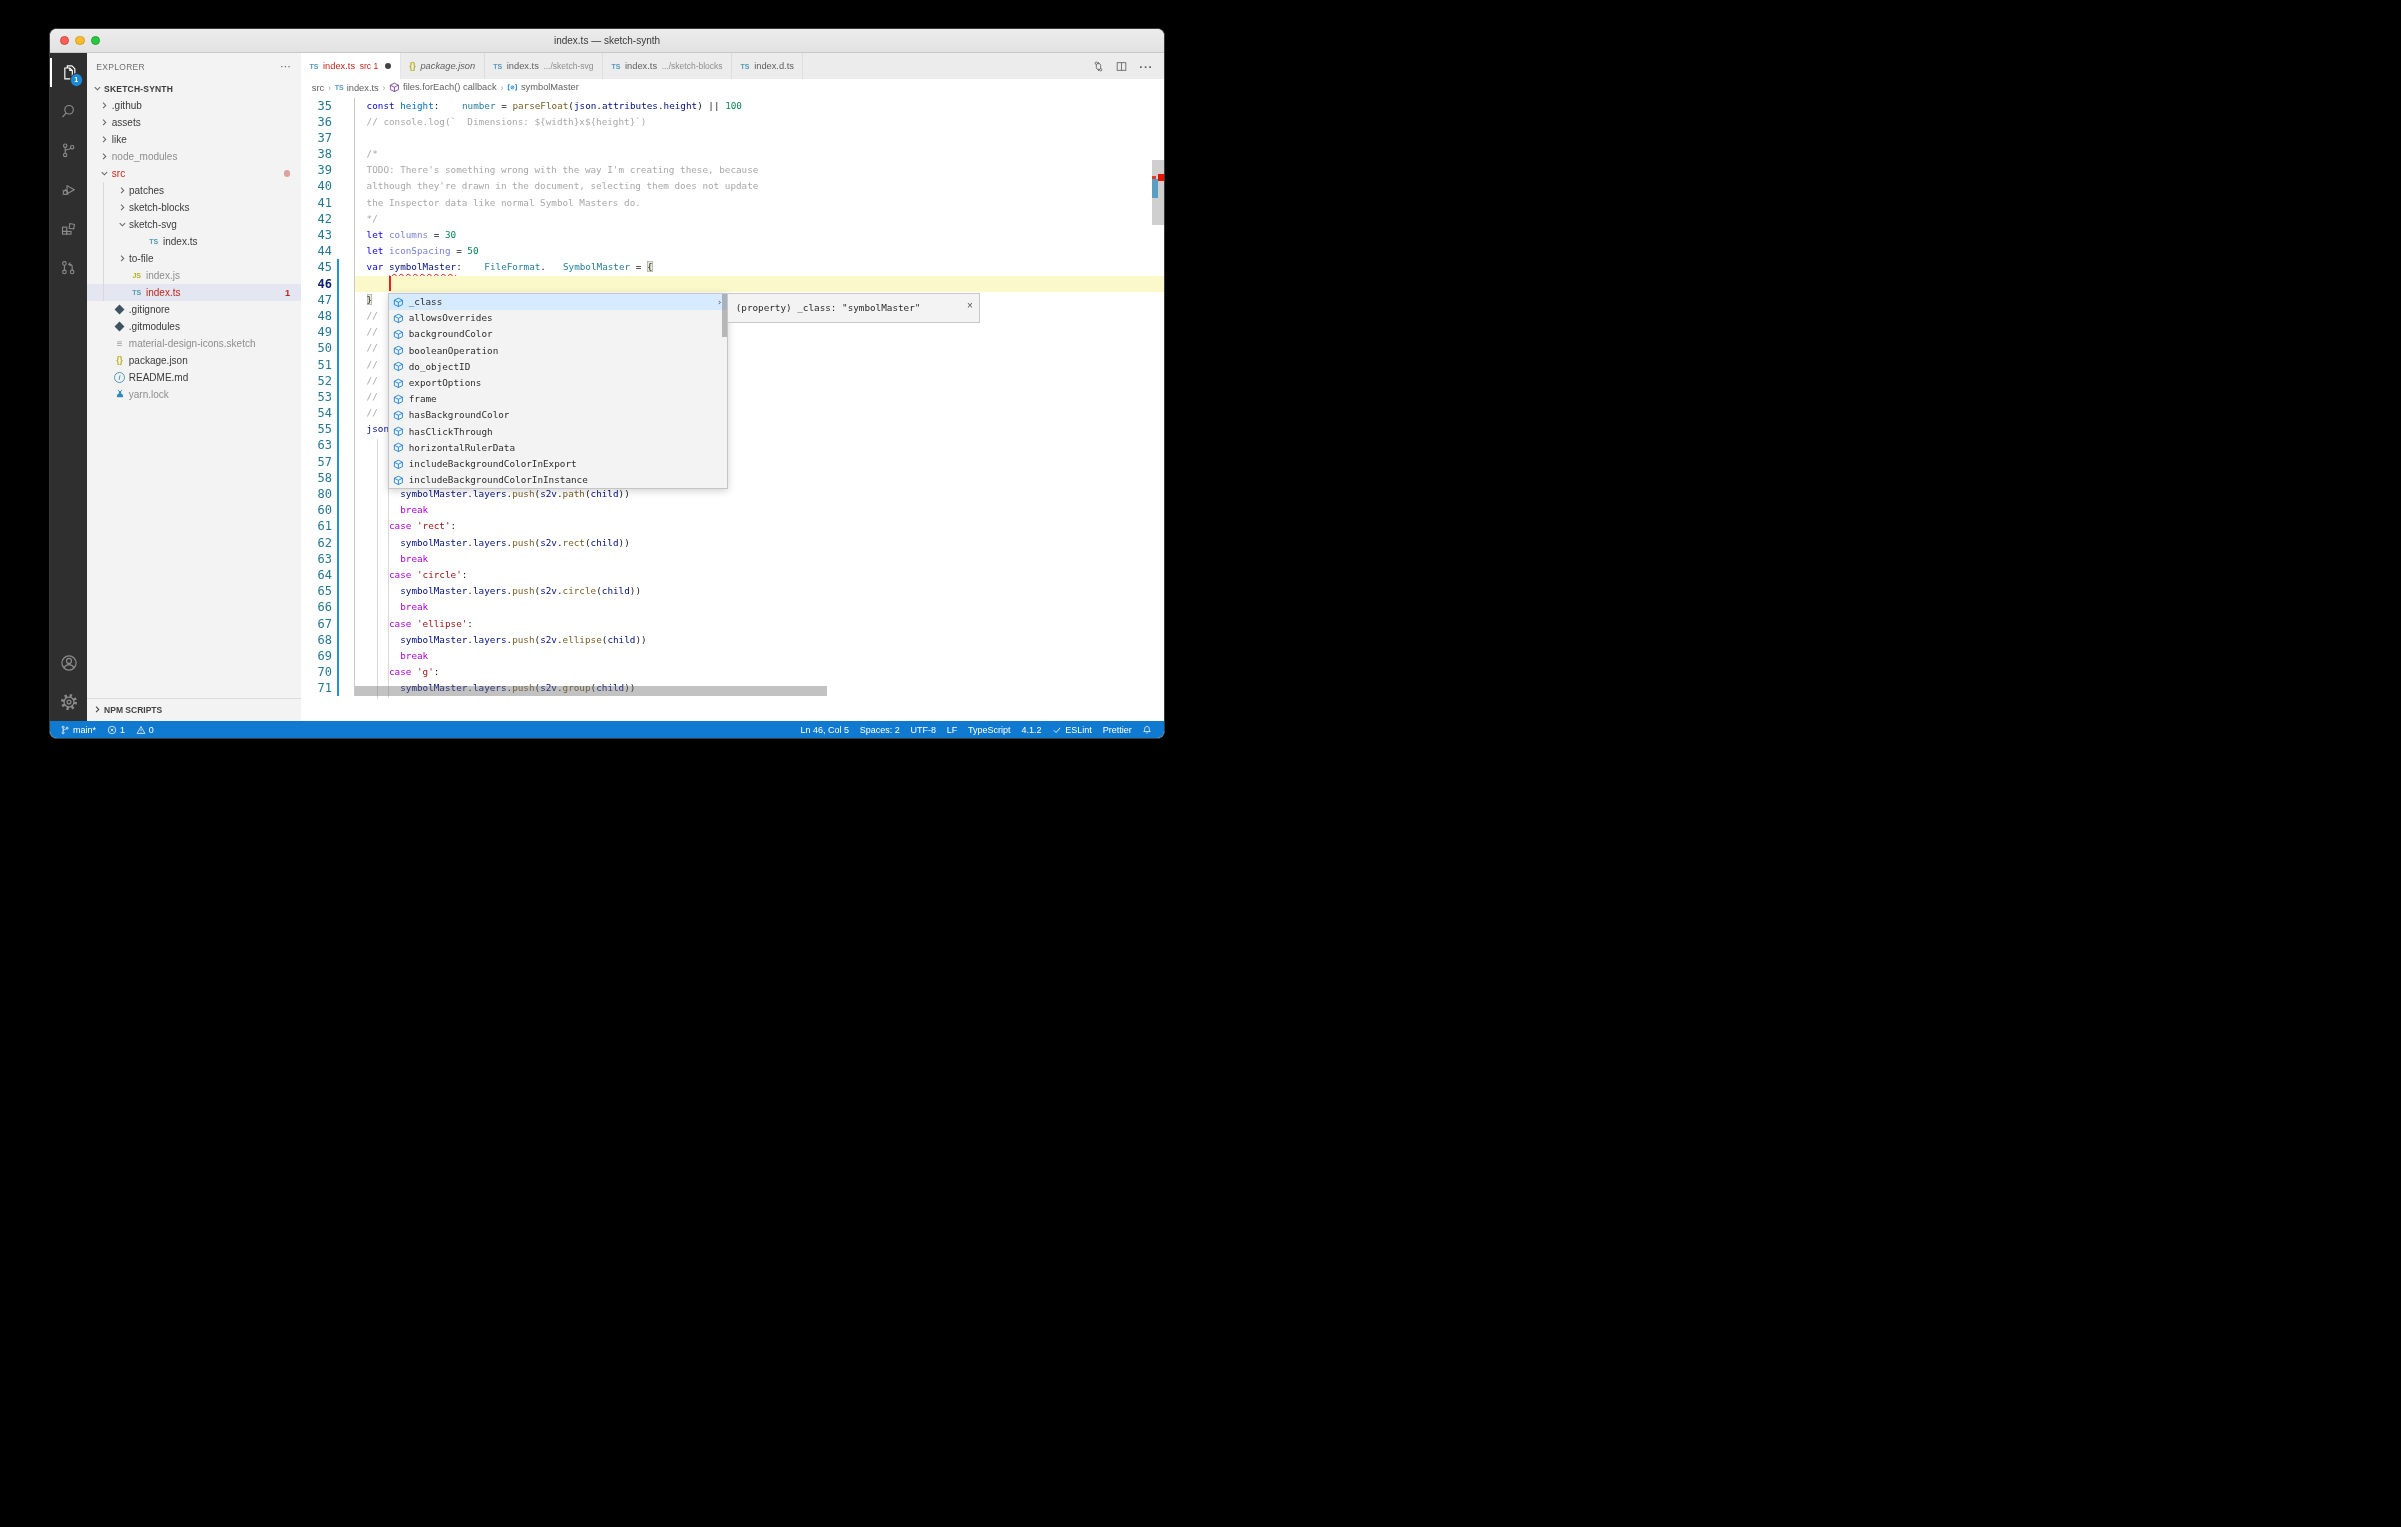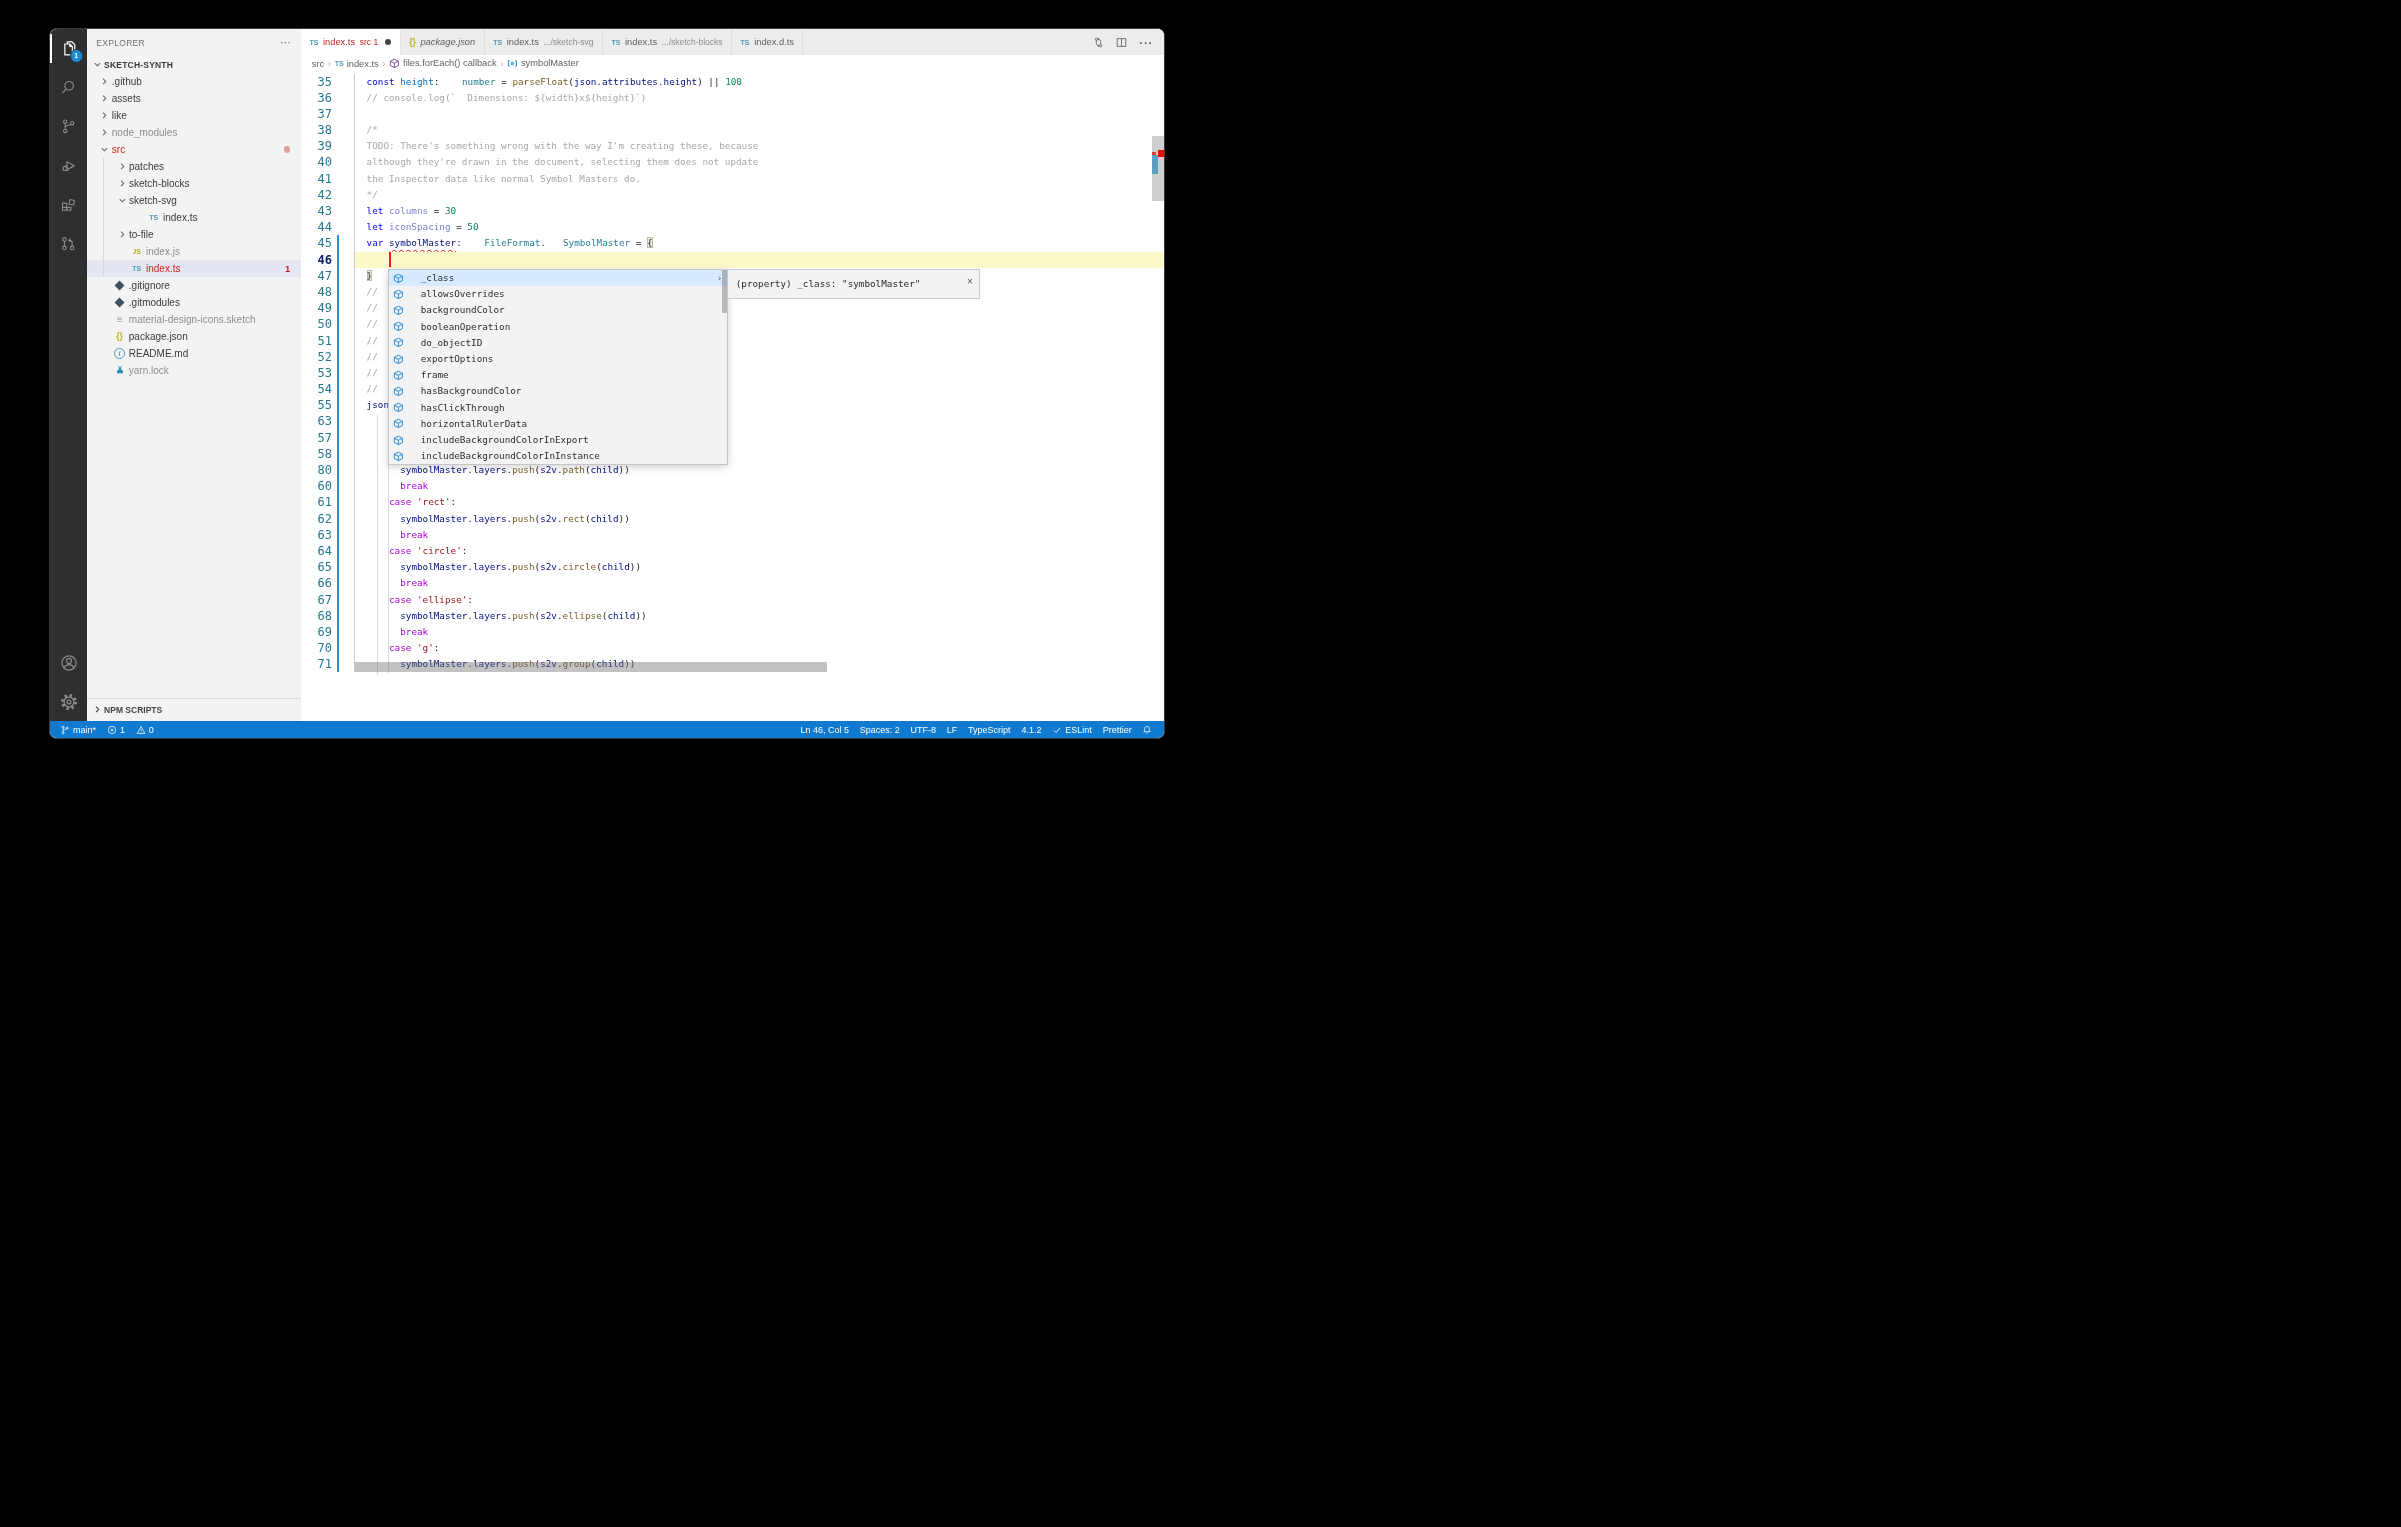--- a/index.html
+++ b/index.html
@@ -88,21 +88,21 @@
   .tk-vp{color:#7B82CF;}  .tk-t{color:#267F99;margin-left:17px;}
   .tk-f{color:#795E26;}   .tk-n{color:#098658;}
   .tk-s{color:#A31515;}   .tk-c{color:#A8A8A8;}
   .tk-p{color:#1B1B1B;}
   .tk-err{color:#001080;text-decoration:underline wavy #E51400 0.8px;text-underline-offset:2.7px;}
   .tk-bm{background:#E6EBD5;box-shadow:inset 0 0 0 0.8px #B2B2B2;}
   .cursor{position:absolute;top:0.8px;height:14.7px;width:1.9px;background:#EC1C24;}
   .iguide{position:absolute;width:0.8px;background:#D9D9D9;}
   
   .suggest{position:absolute;width:338px;background:#F3F3F3;border:0.8px solid #C5C5C5;box-shadow:0 2.3px 7.7px rgba(0,0,0,.18);z-index:20;}
-  .srow{height:16.2px;display:flex;align-items:center;gap:17px;padding:0 3.9px;font:9.3px/16.2px "DejaVu Sans Mono",monospace;color:#2D2D2D;position:relative;}
+  .srow{height:16.2px;display:flex;align-items:center;gap:5px;padding:0 3.9px;font:9.3px/16.2px "DejaVu Sans Mono",monospace;color:#2D2D2D;position:relative;}
   .srow.selected{background:#D6EBFF;}
   .srow .more{position:absolute;right:4.6px;color:#555;font-size:9.3px;}
   .cubeic{width:10.8px;height:10.8px;flex:none;}
   .sscroll{position:absolute;right:0;top:0;width:4.6px;height:43px;background:rgba(100,100,100,.42);}
   
   .stip{position:absolute;width:253px;min-height:29px;background:#F3F3F3;border:0.8px solid #C8C8C8;z-index:20;
     font:9.3px/14px "DejaVu Sans Mono",monospace;color:#2A2A2A;padding:7px 20px 7px 7.7px;box-sizing:border-box;}
   .stip .x{position:absolute;right:6.2px;top:4.6px;color:#555;font-size:10px;font-family:"Liberation Sans",sans-serif;}
   
   .hscroll{position:absolute;left:54px;top:590px;width:472px;height:10px;background:rgba(110,110,110,.42);z-index:30;}
@@ -116,20 +116,28 @@
   .sitem svg{width:10px;height:10px;}
   .sleft{padding-left:4.6px;}
   .sright{margin-left:auto;padding-right:6.2px;}
   svg{display:block;}
 </style>
 </head>
 <body>
 
 <div class="window">
 
+  <div class="titlebar">
+    <div class="traffic">
+      <span class="tl red"></span>
+      <span class="tl yel"></span>
+      <span class="tl grn"></span>
+    </div>
+    <div class="wtitle">index.ts — sketch-synth</div>
+  </div>
 
   <div class="main">
     <nav class="activitybar">
       <div class="act active">
         <svg width="20" height="20" viewBox="0 0 24 24">
             <path d="M7 6 L7 19 L16 19 L16 9 L13 6 Z" fill="none" stroke="#fff" stroke-width="1.4"></path>
             <path d="M13 6 L13 9 L16 9" fill="none" stroke="#fff" stroke-width="1.4"></path>
             <path d="M10 6 L10 3.5 L15.5 3.5 L19 7 L19 16 L16 16" fill="none" stroke="#fff" stroke-width="1.4"></path>
           </svg>
         <span class="badge">1</span>

